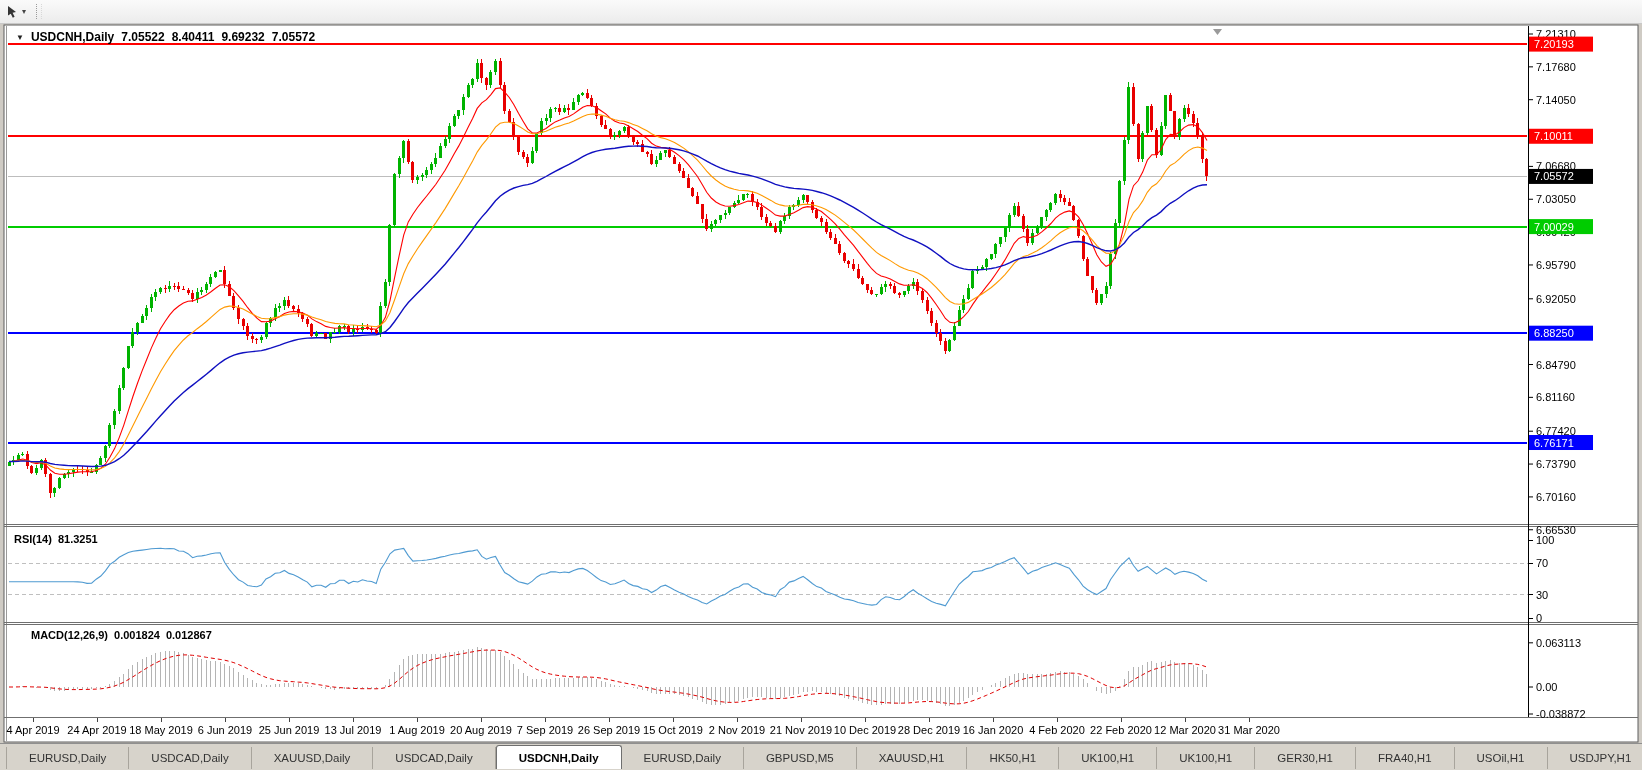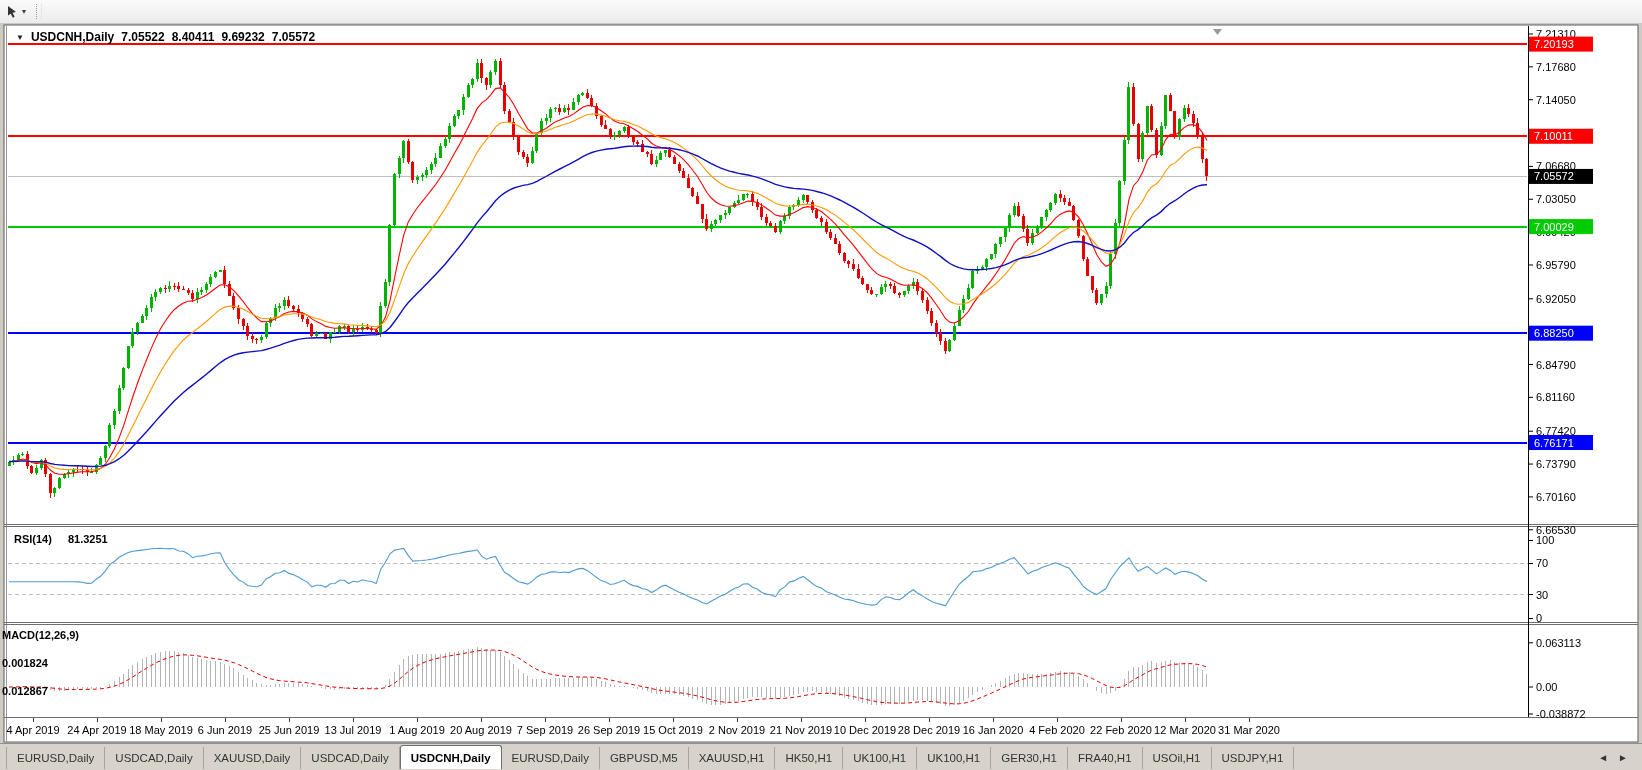--- a/index.html
+++ b/index.html
@@ -11,31 +11,31 @@
     display:flex;align-items:center;font-size:11px;color:#1a1a1a;}
   .tool-cluster{display:flex;align-items:center;padding:0 4px;}
   .caret{font-size:8px;color:#444;margin-left:2px;}
   .grip{width:4px;height:15px;border-left:1px dotted #9a9a9a;border-right:1px dotted #d8d8d8;margin:0 8px 0 6px;}
   .tfbtn{padding:2px 8px;margin:0 1px;border:1px solid transparent;border-radius:2px;cursor:default;color:#222;}
   .tfbtn.active{background:#e6e6e6;border-color:#a9a9a9;box-shadow:inset 0 1px 2px rgba(0,0,0,.15);}
   
   .chart-title{position:absolute;left:16px;top:30px;font-size:12px;font-weight:700;color:#000;
     display:flex;gap:7px;align-items:center;z-index:5;}
   .chart-title .collapse{font-size:8px;color:#222;}
-  .panel-label{position:absolute;font-size:11px;font-weight:700;color:#000;z-index:5;display:flex;gap:16px;}
+  .panel-label{position:absolute;font-size:11px;font-weight:700;color:#000;z-index:5;display:flex;gap:6px;}
   #rsi-label{left:14px;top:533px;}
-  #macd-label{left:2px;top:629px;flex-direction:column;}
+  #macd-label{left:31px;top:629px;}
   #chart-svg{position:absolute;left:0;top:0;z-index:1;}
   #chart-svg text{font-family:"Liberation Sans",sans-serif;font-size:11px;fill:#000;}
   #chart-svg text.badge-txt{fill:#fff;}
   
   #tab-bar{position:absolute;left:0;top:743px;width:1642px;height:27px;background:#d7d3cb;
     border-top:1px solid #8f8f8f;display:flex;align-items:center;font-size:11.5px;color:#333;}
   #tabs{display:flex;align-items:stretch;height:22px;margin-left:6px;}
-  .tab{display:flex;align-items:center;padding:0 10px;border-right:1px solid #a8a49c;cursor:default;white-space:nowrap;}
+  .tab{display:flex;align-items:center;padding:0 22px;border-right:1px solid #a8a49c;cursor:default;white-space:nowrap;}
   .tab:first-child{border-left:1px solid #a8a49c;}
   .tab.active{background:#ffffff;border:1px solid #6f6f6f;border-bottom:none;font-weight:700;color:#000;
     border-radius:3px 3px 0 0;margin-top:-2px;padding-top:2px;}
   .tab-arrows{margin-left:auto;margin-right:14px;display:flex;gap:10px;font-size:10px;color:#333;}
 </style>
 </head>
 <body>
 <div class="stage">
 
   <div id="toolbar">

